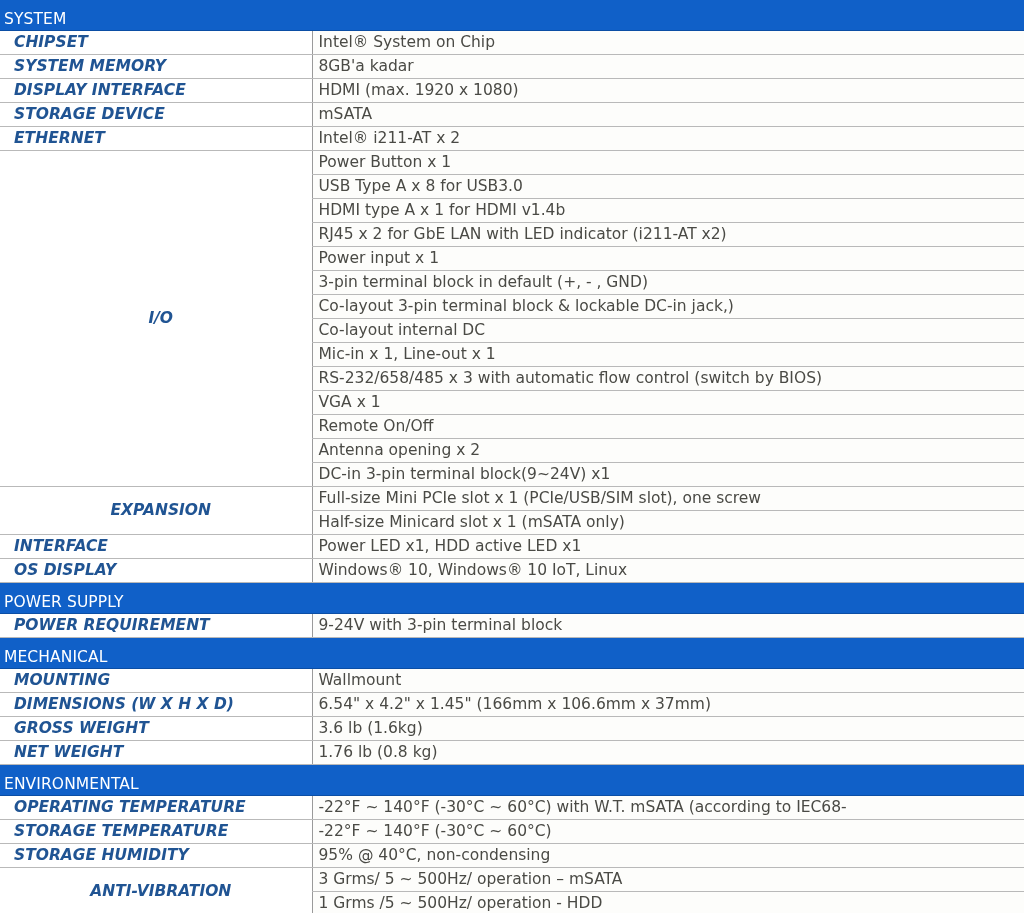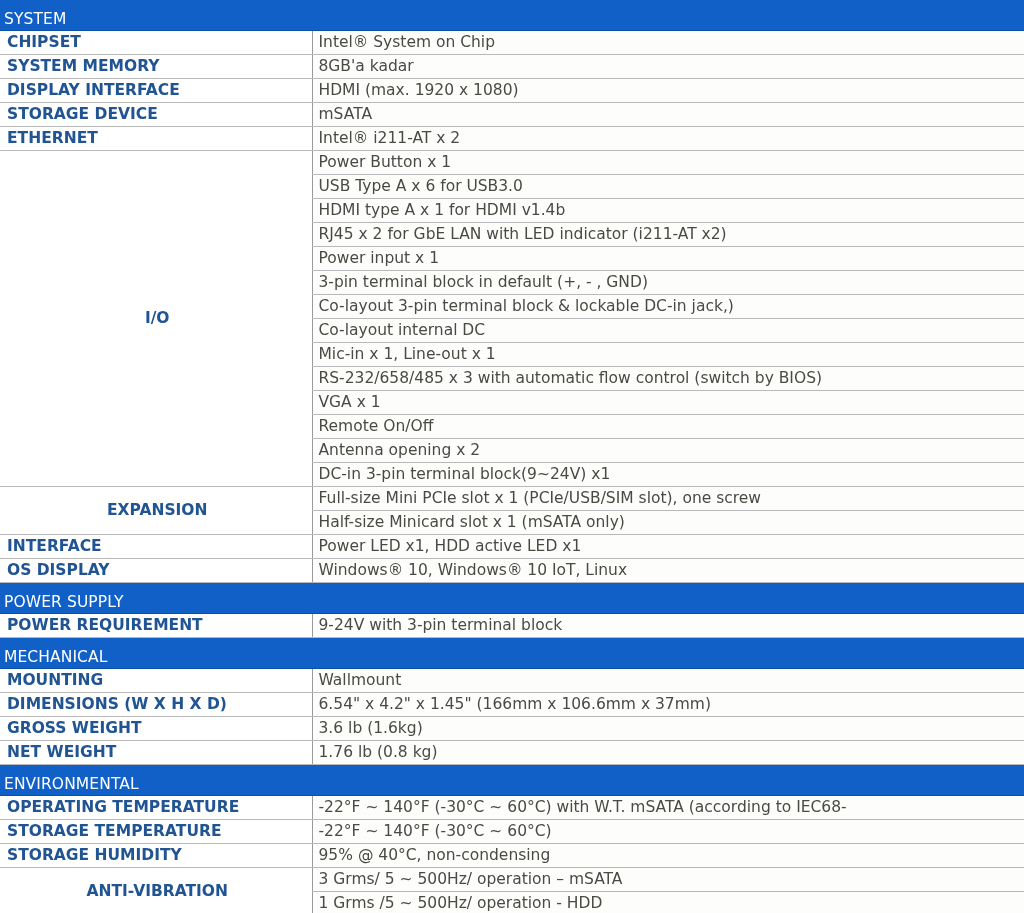--- a/index.html
+++ b/index.html
@@ -37,27 +37,28 @@
     border-bottom: 1px solid #0b4ea5;
     white-space: nowrap;
     overflow: hidden;
   }
 
   td.label-cell {
     color: #205493;
     font-weight: bold;
     font-size: 15.5px;
     line-height: 17px;
-    padding: 2px 4px 2px 7px;
+    padding: 2px 4px 2px 14px;
     border-bottom: 1px solid #b9b9b9;
     border-right: none;
     background: #ffffff;
     vertical-align: middle;
     white-space: nowrap;
     overflow: hidden;
+    font-style: italic;
   }
 
   td.label-cell.merged {
     vertical-align: middle;
     text-align: center;
   }
 
   td.value-cell {
     color: #4a4a45;
     font-size: 15.5px;
@@ -111,21 +112,21 @@
       </tr>
       <tr class="row-h">
         <td class="label-cell" rowspan="1">ETHERNET</td>
         <td class="value-cell">Intel® i211-AT x 2</td>
       </tr>
       <tr class="row-h">
         <td class="label-cell merged" rowspan="14">I/O</td>
         <td class="value-cell">Power Button x 1</td>
       </tr>
       <tr class="row-h">
-        <td class="value-cell">USB Type A x 6 for USB3.0</td>
+        <td class="value-cell">USB Type A x 8 for USB3.0</td>
       </tr>
       <tr class="row-h">
         <td class="value-cell">HDMI type A x 1 for HDMI v1.4b</td>
       </tr>
       <tr class="row-h">
         <td class="value-cell">RJ45 x 2 for GbE LAN with LED indicator (i211-AT x2)</td>
       </tr>
       <tr class="row-h">
         <td class="value-cell">Power input x 1</td>
       </tr>

